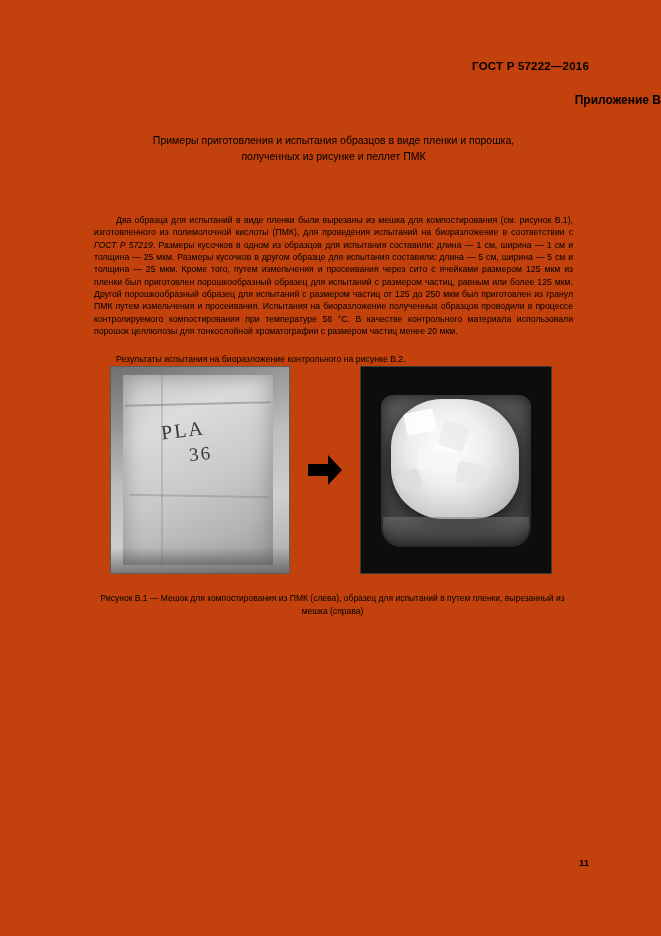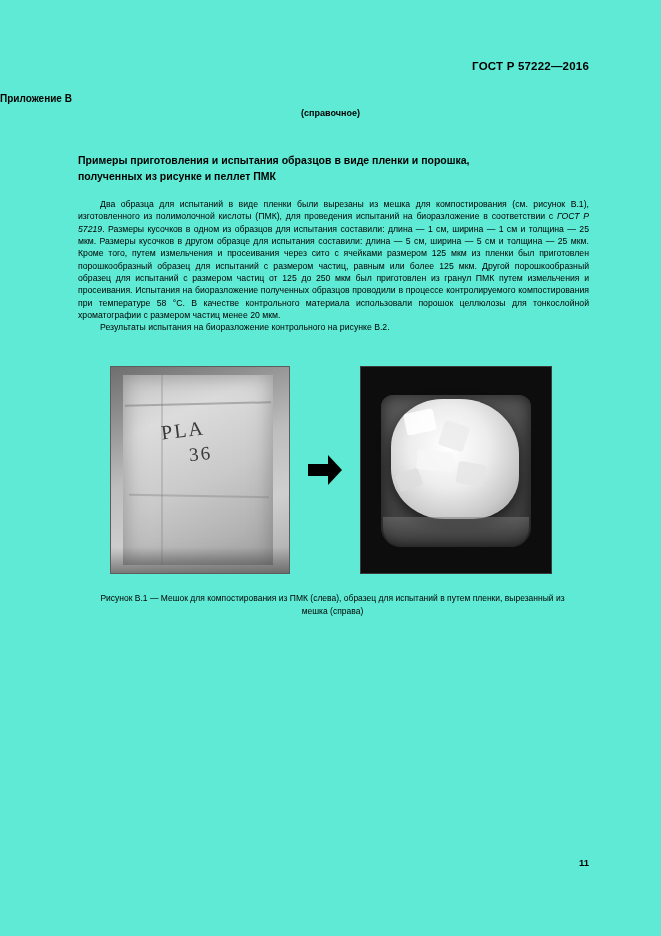--- a/index.html
+++ b/index.html
@@ -13,67 +13,68 @@
     font-family: "Liberation Sans", sans-serif;
     color: #000000;
     position: relative;
     overflow: hidden;
   }
   .page {
     position: absolute;
     left: 0; top: 0;
     width: 661px;
     height: 936px;
-    background: #5eead4;
+    background: #c2410c;
   }
   .header {
     position: absolute;
     right: 72px;
     top: 60px;
     font-size: 11.5px;
     font-weight: bold;
     letter-spacing: 0.2px;
     white-space: nowrap;
   }
   .appendix-label {
     position: absolute;
     left: 0; right: 0;
     top: 93px;
-    text-align: left;
-    font-size: 10px;
+    text-align: right;
+    font-size: 12px;
     font-weight: bold;
   }
   .appendix-sub {
     position: absolute;
     left: 0; right: 0;
     top: 108px;
     text-align: center;
     font-size: 9px;
     font-weight: bold;
   }
   .title {
     position: absolute;
     left: 78px;
     right: 72px;
-    top: 152px;
+    top: 132px;
+    text-align: center;
     font-size: 10.5px;
-    font-weight: bold;
+    font-weight: normal;
     line-height: 1.55;
   }
   .body-text {
     position: absolute;
     left: 78px;
     right: 72px;
     top: 198px;
     font-size: 8.7px;
     line-height: 1.42;
     text-align: justify;
   }
   .body-text p {
-    margin: 0;
+    margin: 16px;
   }
   .body-text p.indent {
     text-indent: 22px;
   }
   .body-text .ital {
     font-style: italic;
   }
   .figure-wrap {
     position: absolute;
     left: 0; right: 0;
@@ -242,21 +243,20 @@
   }
 </style>
 </head>
 <body>
 
 <div class="page">
 
   <div class="header">ГОСТ Р 57222—2016</div>
 
   <div class="appendix-label">Приложение В</div>
-  <div class="appendix-sub">(справочное)</div>
 
   <div class="title">
     <span>Примеры приготовления и испытания образцов в виде пленки и порошка,</span><br>
     <span>полученных из рисунке и пеллет ПМК</span>
   </div>
 
   <div class="body-text">
     <p class="indent"><span>Два образца для испытаний в виде пленки были вырезаны из мешка для компостирования (см. рисунок В.1), изготовленного из полимолочной кислоты (ПМК), для проведения испытаний на биоразложение в соответствии с</span> <span class="ital">ГОСТ Р 57219</span><span>. Размеры кусочков в одном из образцов для испытания составили: длина — 1 см, ширина — 1 см и толщина — 25 мкм. Размеры кусочков в другом образце для испытания составили: длина — 5 см, ширина — 5 см и толщина — 25 мкм. Кроме того, путем измельчения и просеивания через сито с ячейками размером 125 мкм из пленки был приготовлен порошкообразный образец для испытаний с размером частиц, равным или более 125 мкм. Другой порошкообразный образец для испытаний с размером частиц от 125 до 250 мкм был приготовлен из гранул ПМК путем измельчения и просеивания. Испытания на биоразложение полученных образцов проводили в процессе контролируемого компостирования при температуре 58 °C. В качестве контрольного материала использовали порошок целлюлозы для тонкослойной хроматографии с размером частиц менее 20 мкм.</span></p>
     <p class="indent">Результаты испытания на биоразложение контрольного на рисунке В.2.</p>
   </div>

